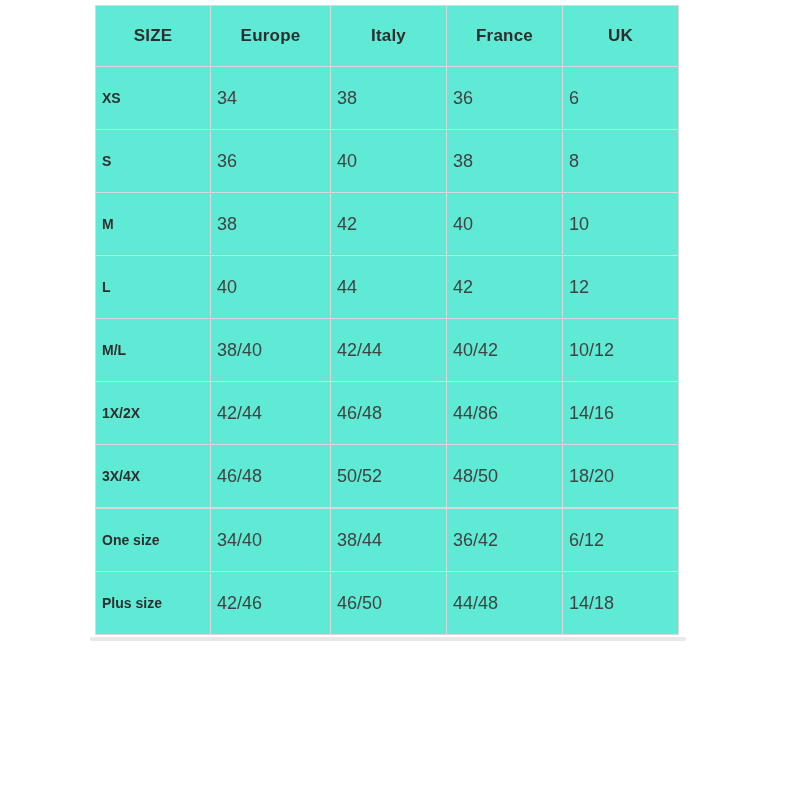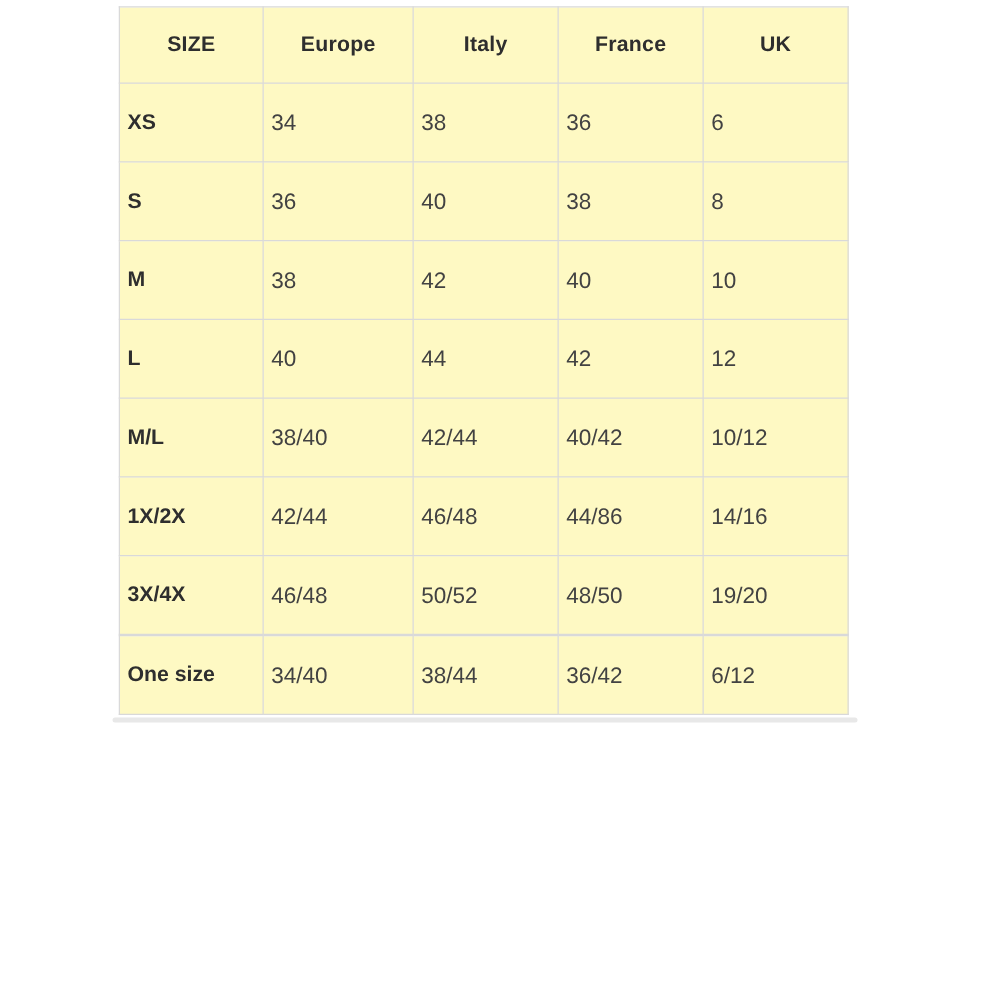--- a/index.html
+++ b/index.html
@@ -27,38 +27,38 @@
     border-collapse: collapse;
     margin-left: 95px;
     table-layout: fixed;
   }
   table.size-table.main { margin-top: 5px; }
   table.size-table.special { }
   .size-table th,
   .size-table td {
     border: 1px solid var(--border);
     vertical-align: middle;
-    background: #fef9c3;
+    background: #5eead4;
     padding: 0 6px;
   }
   .size-table th {
     height: 61px;
     font-size: 17px;
     font-weight: 700;
     color: var(--header-text);
     letter-spacing: 0.2px;
   }
   .size-table td {
     height: 63px;
     font-size: 18px;
     font-weight: 400;
     color: var(--cell-text);
   }
   .size-table td.row-label {
-    font-size: 17px;
+    font-size: 14px;
     font-weight: 700;
     color: var(--header-text);
   }
   .size-table .col-size   { width: 115px; }
   .size-table .col-europe { width: 120px; }
   .size-table .col-italy  { width: 116px; }
   .size-table .col-france { width: 116px; }
   .size-table .col-uk     { width: 116px; }
   .hscrollbar {
     margin: 2px 0 0 90px;
@@ -131,39 +131,46 @@
           <td>42/44</td>
           <td>46/48</td>
           <td>44/86</td>
           <td>14/16</td>
         </tr>
         <tr>
           <td class="row-label">3X/4X</td>
           <td>46/48</td>
           <td>50/52</td>
           <td>48/50</td>
-          <td>19/20</td>
+          <td>18/20</td>
         </tr>
       </tbody>
   </table>
 
   <table class="size-table special">
     <colgroup>
       <col class="col-size">
         <col class="col-europe">
         <col class="col-italy">
         <col class="col-france">
         <col class="col-uk">
     </colgroup>
     <tbody id="special-body">
         <tr>
           <td class="row-label">One size</td>
           <td>34/40</td>
           <td>38/44</td>
           <td>36/42</td>
           <td>6/12</td>
         </tr>
+        <tr>
+          <td class="row-label">Plus size</td>
+          <td>42/46</td>
+          <td>46/50</td>
+          <td>44/48</td>
+          <td>14/18</td>
+        </tr>
       </tbody>
   </table>
 
   <div class="hscrollbar"></div>
 
 </div>
 
 </body></html>

